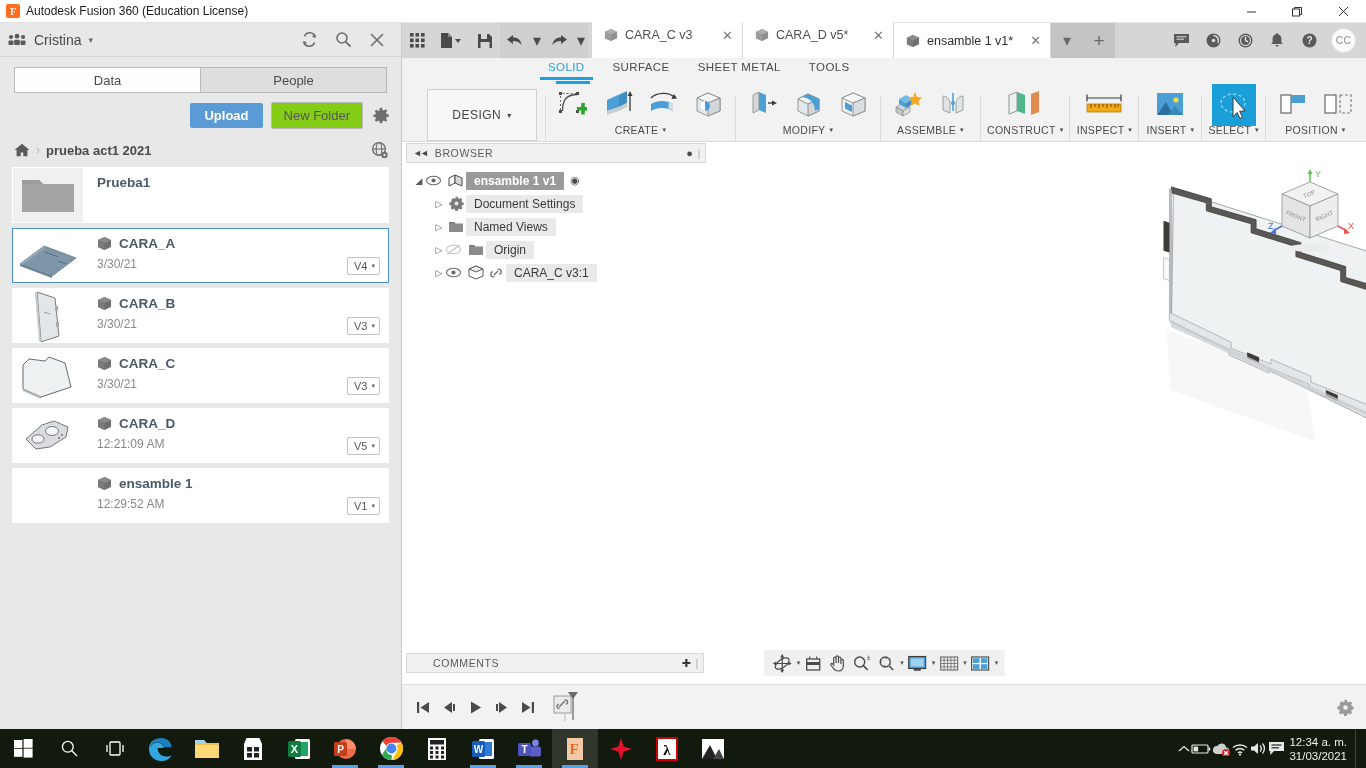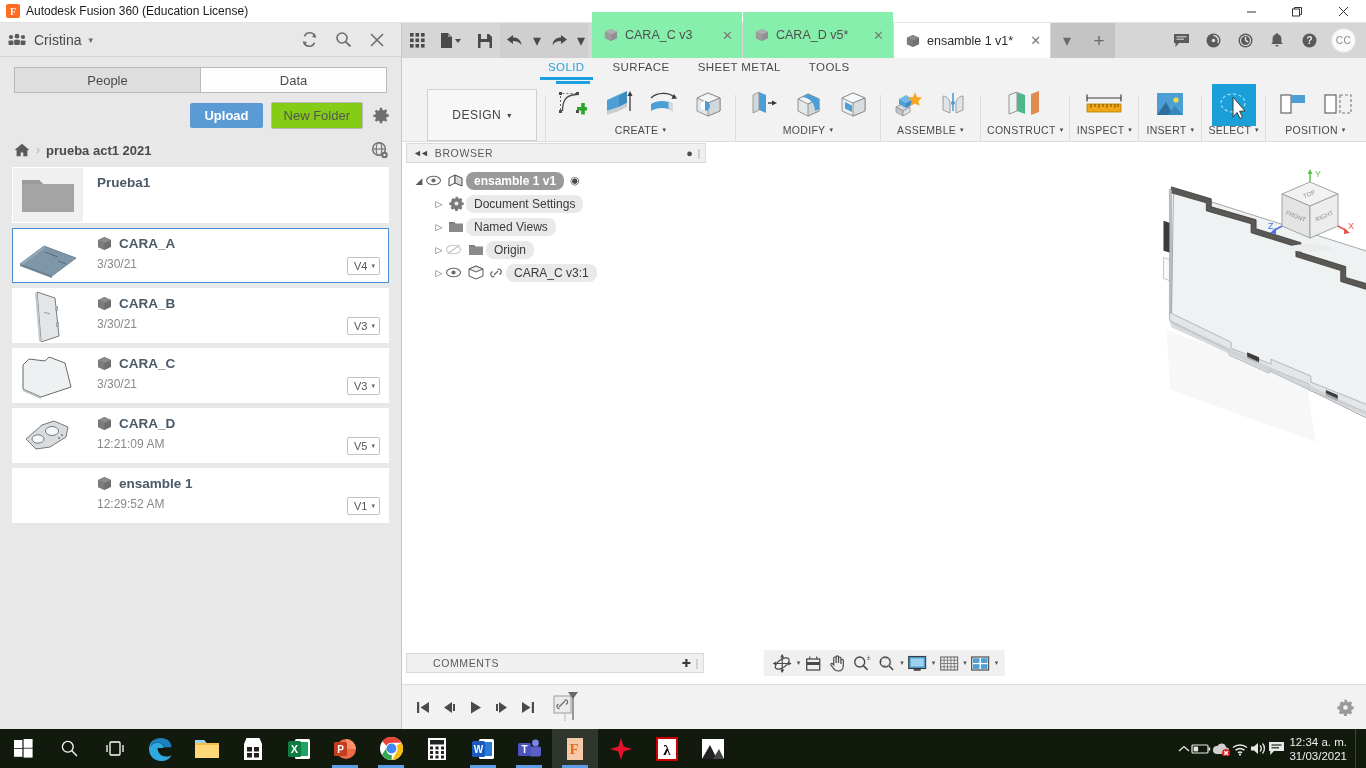--- a/index.html
+++ b/index.html
@@ -106,21 +106,21 @@
     height: 35px; background: #d6d6d6; display: flex; align-items: center; position: relative;
   }
   .qat-btn { width: 30px; height: 35px; display: flex; align-items: center; justify-content: center; color: #4a4a4a; }
   .qat-btn.wide { width: 38px; }
   .undo-group { background: #cfcfcf; height: 35px; display: flex; align-items: center; }
 
   .doc-tabs { display: flex; align-items: flex-end; height: 35px; margin-left: 4px; }
   .doc-tab {
     height: 46px; display: flex; align-items: center; gap: 7px;
     padding: 0 9px 0 12px; font-size: 12.5px; color: #505050;
-    background: #86efac; margin-right: 1px; min-width: 150px;
+    background: #ffffff; margin-right: 1px; min-width: 150px;
   }
   .doc-tab.active { background: #ffffff; color: #2c2c2c; height: 35px; }
   .doc-tab .tabx { color: #7a7a7a; font-size: 13px; margin-left: auto; padding-left: 10px; }
 
   .tab-extras { display: flex; align-items: center; height: 35px; }
   .tab-extras .tx { width: 32px; height: 35px; display: flex; align-items: center; justify-content: center; color: #6a6a6a; background: #c4c4c4;}
   .hdr-right { margin-left: auto; display: flex; align-items: center; gap: 0; padding-right: 10px; height: 35px; }
   .hdr-ic { width: 32px; height: 35px; display: flex; align-items: center; justify-content: center; color: #5a5a5a; }
   .avatar {
     width: 25px; height: 25px; border-radius: 50%; background: #fbfbfb; border: 1px solid #e0e0e0;
@@ -164,21 +164,21 @@
   }
   .br-head .collapse { margin: 0 8px 0 6px; color: #4a4a4a; font-size: 9px; letter-spacing: -2px;}
   .br-head .minus { margin-left: auto; margin-right: 4px; color: #4a4a4a; font-size: 11px; }
   .br-head .grip { margin-right: 4px; color: #b0b0b0; font-size: 11px; }
   .br-tree { padding-top: 6px; }
   .tnode { display: flex; align-items: center; height: 23px; font-size: 12px; color: #3a3a3a; }
   .tnode .arrow { width: 14px; text-align: center; color: #5a5a5a; font-size: 9px; }
   .tnode .eye { width: 20px; text-align: center; color: #6a6a6a; font-size: 11px; }
   .tnode .eye.off { color: #c5c5c5; }
   .tnode .nic { width: 20px; display: flex; align-items: center; justify-content: center; color: #8a8a8a; }
-  .tnode .lbl { padding: 2px 8px; background: #e9e9e9; border-radius: 8px; font-size: 12px; }
+  .tnode .lbl { padding: 2px 8px; background: #e9e9e9; border-radius: 1px; font-size: 12px; }
   .tnode.root .lbl { background: #9a9a9a; color: #fff; font-weight: bold; }
   .tnode .radio { margin-left: 6px; font-size: 11px; color: #4a4a4a; }
 
   
   .canvas { position: absolute; top: 140px; left: 310px; right: 0; bottom: 90px; }
   .viewcube { position: absolute; top: 5px; right: 10px; width: 92px; height: 92px; }
 
   
   .comments {
     position: absolute; left: 4px; bottom: 56px; width: 298px; height: 20px;
@@ -283,22 +283,22 @@
         <div class="hd-ic">
           <svg width="16" height="16" viewBox="0 0 16 16">
               <line x1="2" y1="2" x2="14" y2="14" stroke="#6e6e6e" stroke-width="1.6"></line>
               <line x1="14" y1="2" x2="2" y2="14" stroke="#6e6e6e" stroke-width="1.6"></line>
             </svg>
         </div>
       </div>
     </div>
 
     <div class="dp-tabs">
+      <div class="dp-tab active">Data</div>
       <div class="dp-tab">People</div>
-      <div class="dp-tab active">Data</div>
     </div>
 
     <div class="dp-actions">
       <button class="btn-upload">Upload</button>
       <button class="btn-newfolder">New Folder</button>
       <div class="dp-gear">
         <svg width="18" height="18" viewBox="0 0 18 18">
           <path fill="#6e6e6e" d="M9 5.6A3.4 3.4 0 1 0 9 12.4A3.4 3.4 0 1 0 9 5.6M9 7.4A1.6 1.6 0 1 1 9 10.6A1.6 1.6 0 1 1 9 7.4"></path>
           <path fill="#6e6e6e" d="M7.9 0.8h2.2l.35 2.1 1.5.62 1.75-1.2 1.55 1.55-1.2 1.75.62 1.5 2.1.35v2.2l-2.1.35-.62 1.5 1.2 1.75-1.55 1.55-1.75-1.2-1.5.62-.35 2.1H7.9l-.35-2.1-1.5-.62-1.75 1.2-1.55-1.55 1.2-1.75-.62-1.5-2.1-.35V7.9l2.1-.35.62-1.5-1.2-1.75L4.3 2.75l1.75 1.2 1.5-.62z"></path>
         </svg>

